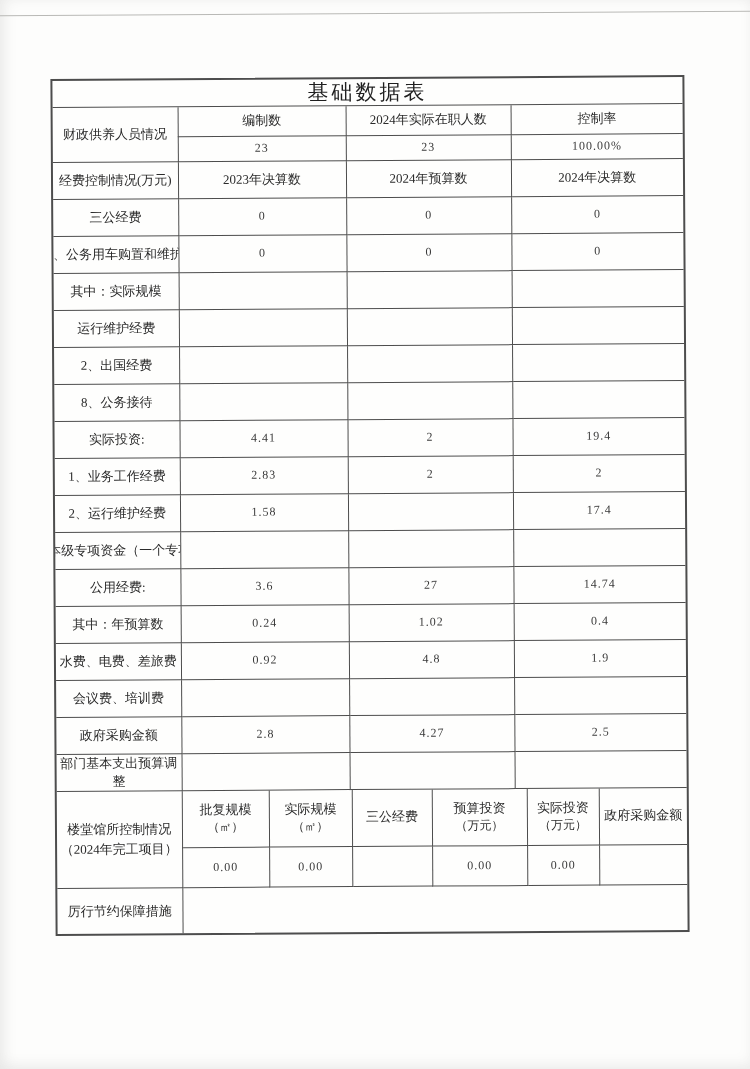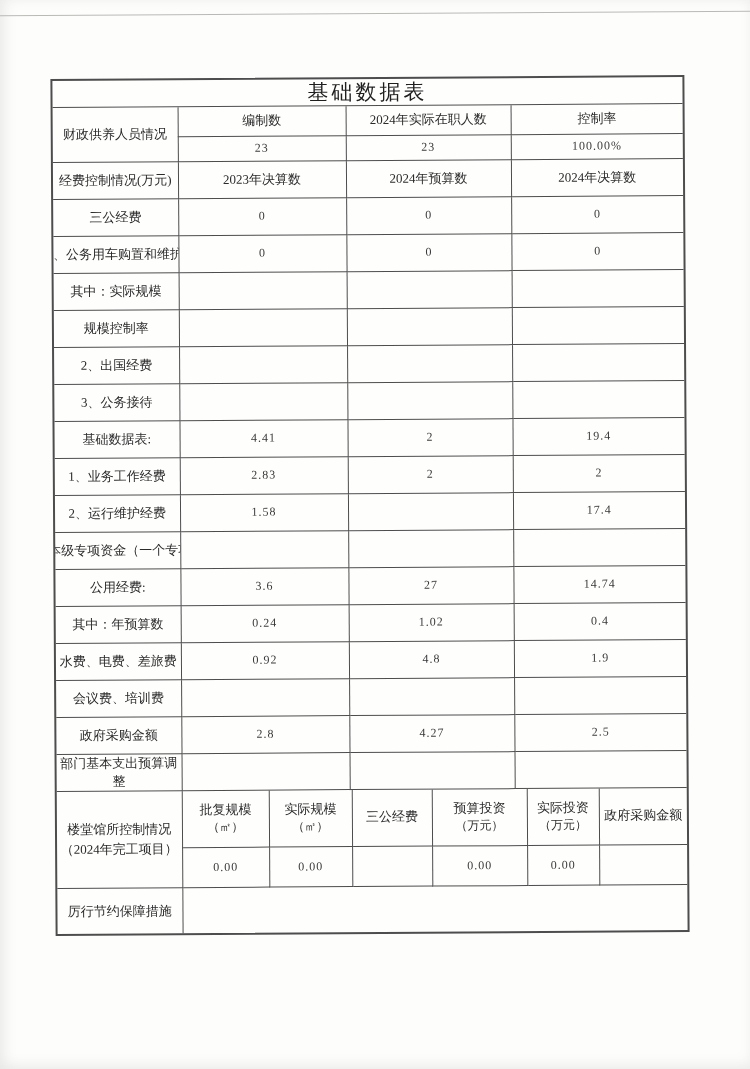--- a/index.html
+++ b/index.html
@@ -105,39 +105,39 @@
         <td class="num">0</td>
         <td class="num">0</td>
       </tr>
       <tr style="height:37px">
         <td>其中：实际规模</td>
         <td class="num"></td>
         <td class="num"></td>
         <td class="num"></td>
       </tr>
       <tr style="height:37px">
-        <td>规模控制率</td>
+        <td>运行维护经费</td>
         <td class="num"></td>
         <td class="num"></td>
         <td class="num"></td>
       </tr>
       <tr style="height:37px">
         <td>2、出国经费</td>
         <td class="num"></td>
         <td class="num"></td>
         <td class="num"></td>
       </tr>
       <tr style="height:37px">
-        <td>3、公务接待</td>
-        <td class="num"></td>
-        <td class="num"></td>
-        <td class="num"></td>
-      </tr>
-      <tr style="height:37px">
-        <td>基础数据表:</td>
+        <td>8、公务接待</td>
+        <td class="num"></td>
+        <td class="num"></td>
+        <td class="num"></td>
+      </tr>
+      <tr style="height:37px">
+        <td>实际投资:</td>
         <td class="num">4.41</td>
         <td class="num">2</td>
         <td class="num">19.4</td>
       </tr>
       <tr style="height:37px">
         <td>1、业务工作经费</td>
         <td class="num">2.83</td>
         <td class="num">2</td>
         <td class="num">2</td>
       </tr>

